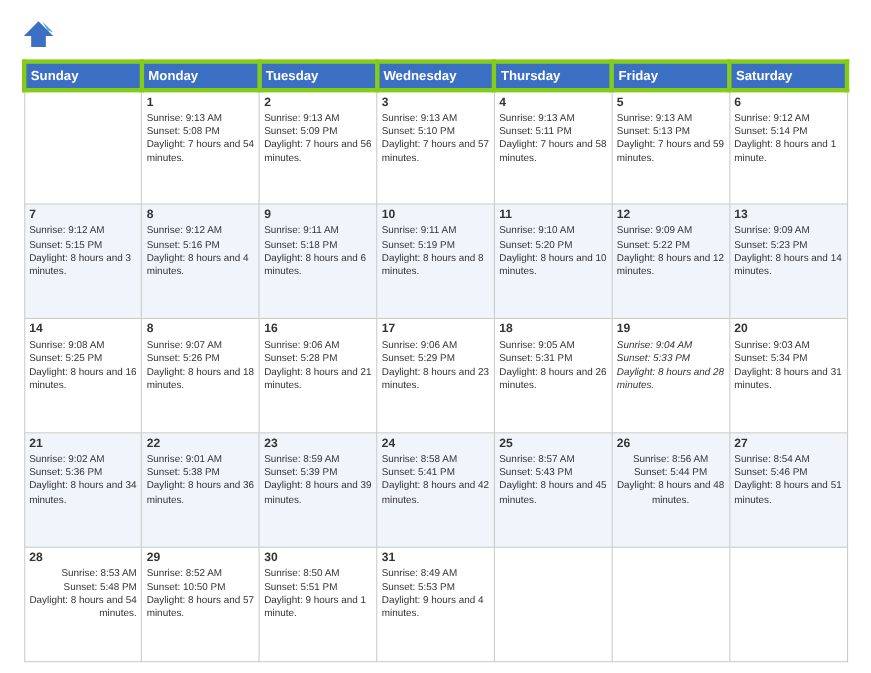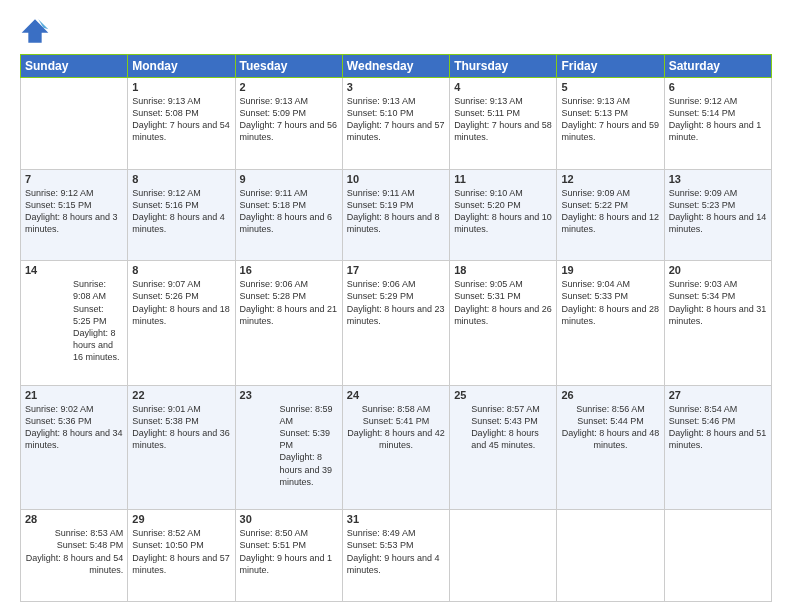--- a/index.html
+++ b/index.html
@@ -65,21 +65,21 @@
       border-collapse: collapse;
       flex: 1;
     }
     .calendar-table th {
       background-color: #3a6fc4;
       color: #fff;
       font-size: 12px;
       font-weight: bold;
       padding: 4px 4px;
       text-align: left;
-      border: 1px solid #84cc16;
+      border: 4px solid #84cc16;
     }
     .calendar-table td {
       border: 1px solid #ccc;
       vertical-align: top;
       padding: 3px 4px;
       font-size: 9.5px;
       color: #333;
       width: calc(100% / 7);
       height: 78px;
     }
@@ -214,21 +214,21 @@
           <td>
             <span class="day-number">13</span>
             <div class="cell-text" style="white-space: pre-line;">Sunrise: 9:09 AM
 Sunset: 5:23 PM
 Daylight: 8 hours and 14 minutes.</div>
           </td>
         </tr>
         <tr class="odd-row">
           <td>
             <span class="day-number">14</span>
-            <div class="cell-text" style="white-space: pre-line; margin-left: 48px;">Sunrise: 9:08 AM
+            <div class="cell-text" style="white-space: pre-line;">Sunrise: 9:08 AM
 Sunset: 5:25 PM
 Daylight: 8 hours and 16 minutes.</div>
           </td>
           <td>
             <span class="day-number">8</span>
             <div class="cell-text" style="white-space: pre-line;">Sunrise: 9:07 AM
 Sunset: 5:26 PM
 Daylight: 8 hours and 18 minutes.</div>
           </td>
           <td>
@@ -244,21 +244,21 @@
 Daylight: 8 hours and 23 minutes.</div>
           </td>
           <td>
             <span class="day-number">18</span>
             <div class="cell-text" style="white-space: pre-line;">Sunrise: 9:05 AM
 Sunset: 5:31 PM
 Daylight: 8 hours and 26 minutes.</div>
           </td>
           <td>
             <span class="day-number">19</span>
-            <div class="cell-text" style="white-space: pre-line;">Sunrise: 9:04 AM
+            <div class="cell-text" style="white-space: pre-line; font-style: italic;">Sunrise: 9:04 AM
 Sunset: 5:33 PM
 Daylight: 8 hours and 28 minutes.</div>
           </td>
           <td>
             <span class="day-number">20</span>
             <div class="cell-text" style="white-space: pre-line;">Sunrise: 9:03 AM
 Sunset: 5:34 PM
 Daylight: 8 hours and 31 minutes.</div>
           </td>
         </tr>
@@ -270,33 +270,33 @@
 Daylight: 8 hours and 34 minutes.</div>
           </td>
           <td>
             <span class="day-number">22</span>
             <div class="cell-text" style="white-space: pre-line;">Sunrise: 9:01 AM
 Sunset: 5:38 PM
 Daylight: 8 hours and 36 minutes.</div>
           </td>
           <td>
             <span class="day-number">23</span>
-            <div class="cell-text" style="white-space: pre-line; margin-left: 40px;">Sunrise: 8:59 AM
+            <div class="cell-text" style="white-space: pre-line;">Sunrise: 8:59 AM
 Sunset: 5:39 PM
 Daylight: 8 hours and 39 minutes.</div>
           </td>
           <td>
             <span class="day-number">24</span>
-            <div class="cell-text" style="white-space: pre-line; text-align: center;">Sunrise: 8:58 AM
+            <div class="cell-text" style="white-space: pre-line;">Sunrise: 8:58 AM
 Sunset: 5:41 PM
 Daylight: 8 hours and 42 minutes.</div>
           </td>
           <td>
             <span class="day-number">25</span>
-            <div class="cell-text" style="white-space: pre-line; margin-left: 17px;">Sunrise: 8:57 AM
+            <div class="cell-text" style="white-space: pre-line;">Sunrise: 8:57 AM
 Sunset: 5:43 PM
 Daylight: 8 hours and 45 minutes.</div>
           </td>
           <td>
             <span class="day-number">26</span>
             <div class="cell-text" style="white-space: pre-line; text-align: center;">Sunrise: 8:56 AM
 Sunset: 5:44 PM
 Daylight: 8 hours and 48 minutes.</div>
           </td>
           <td>

